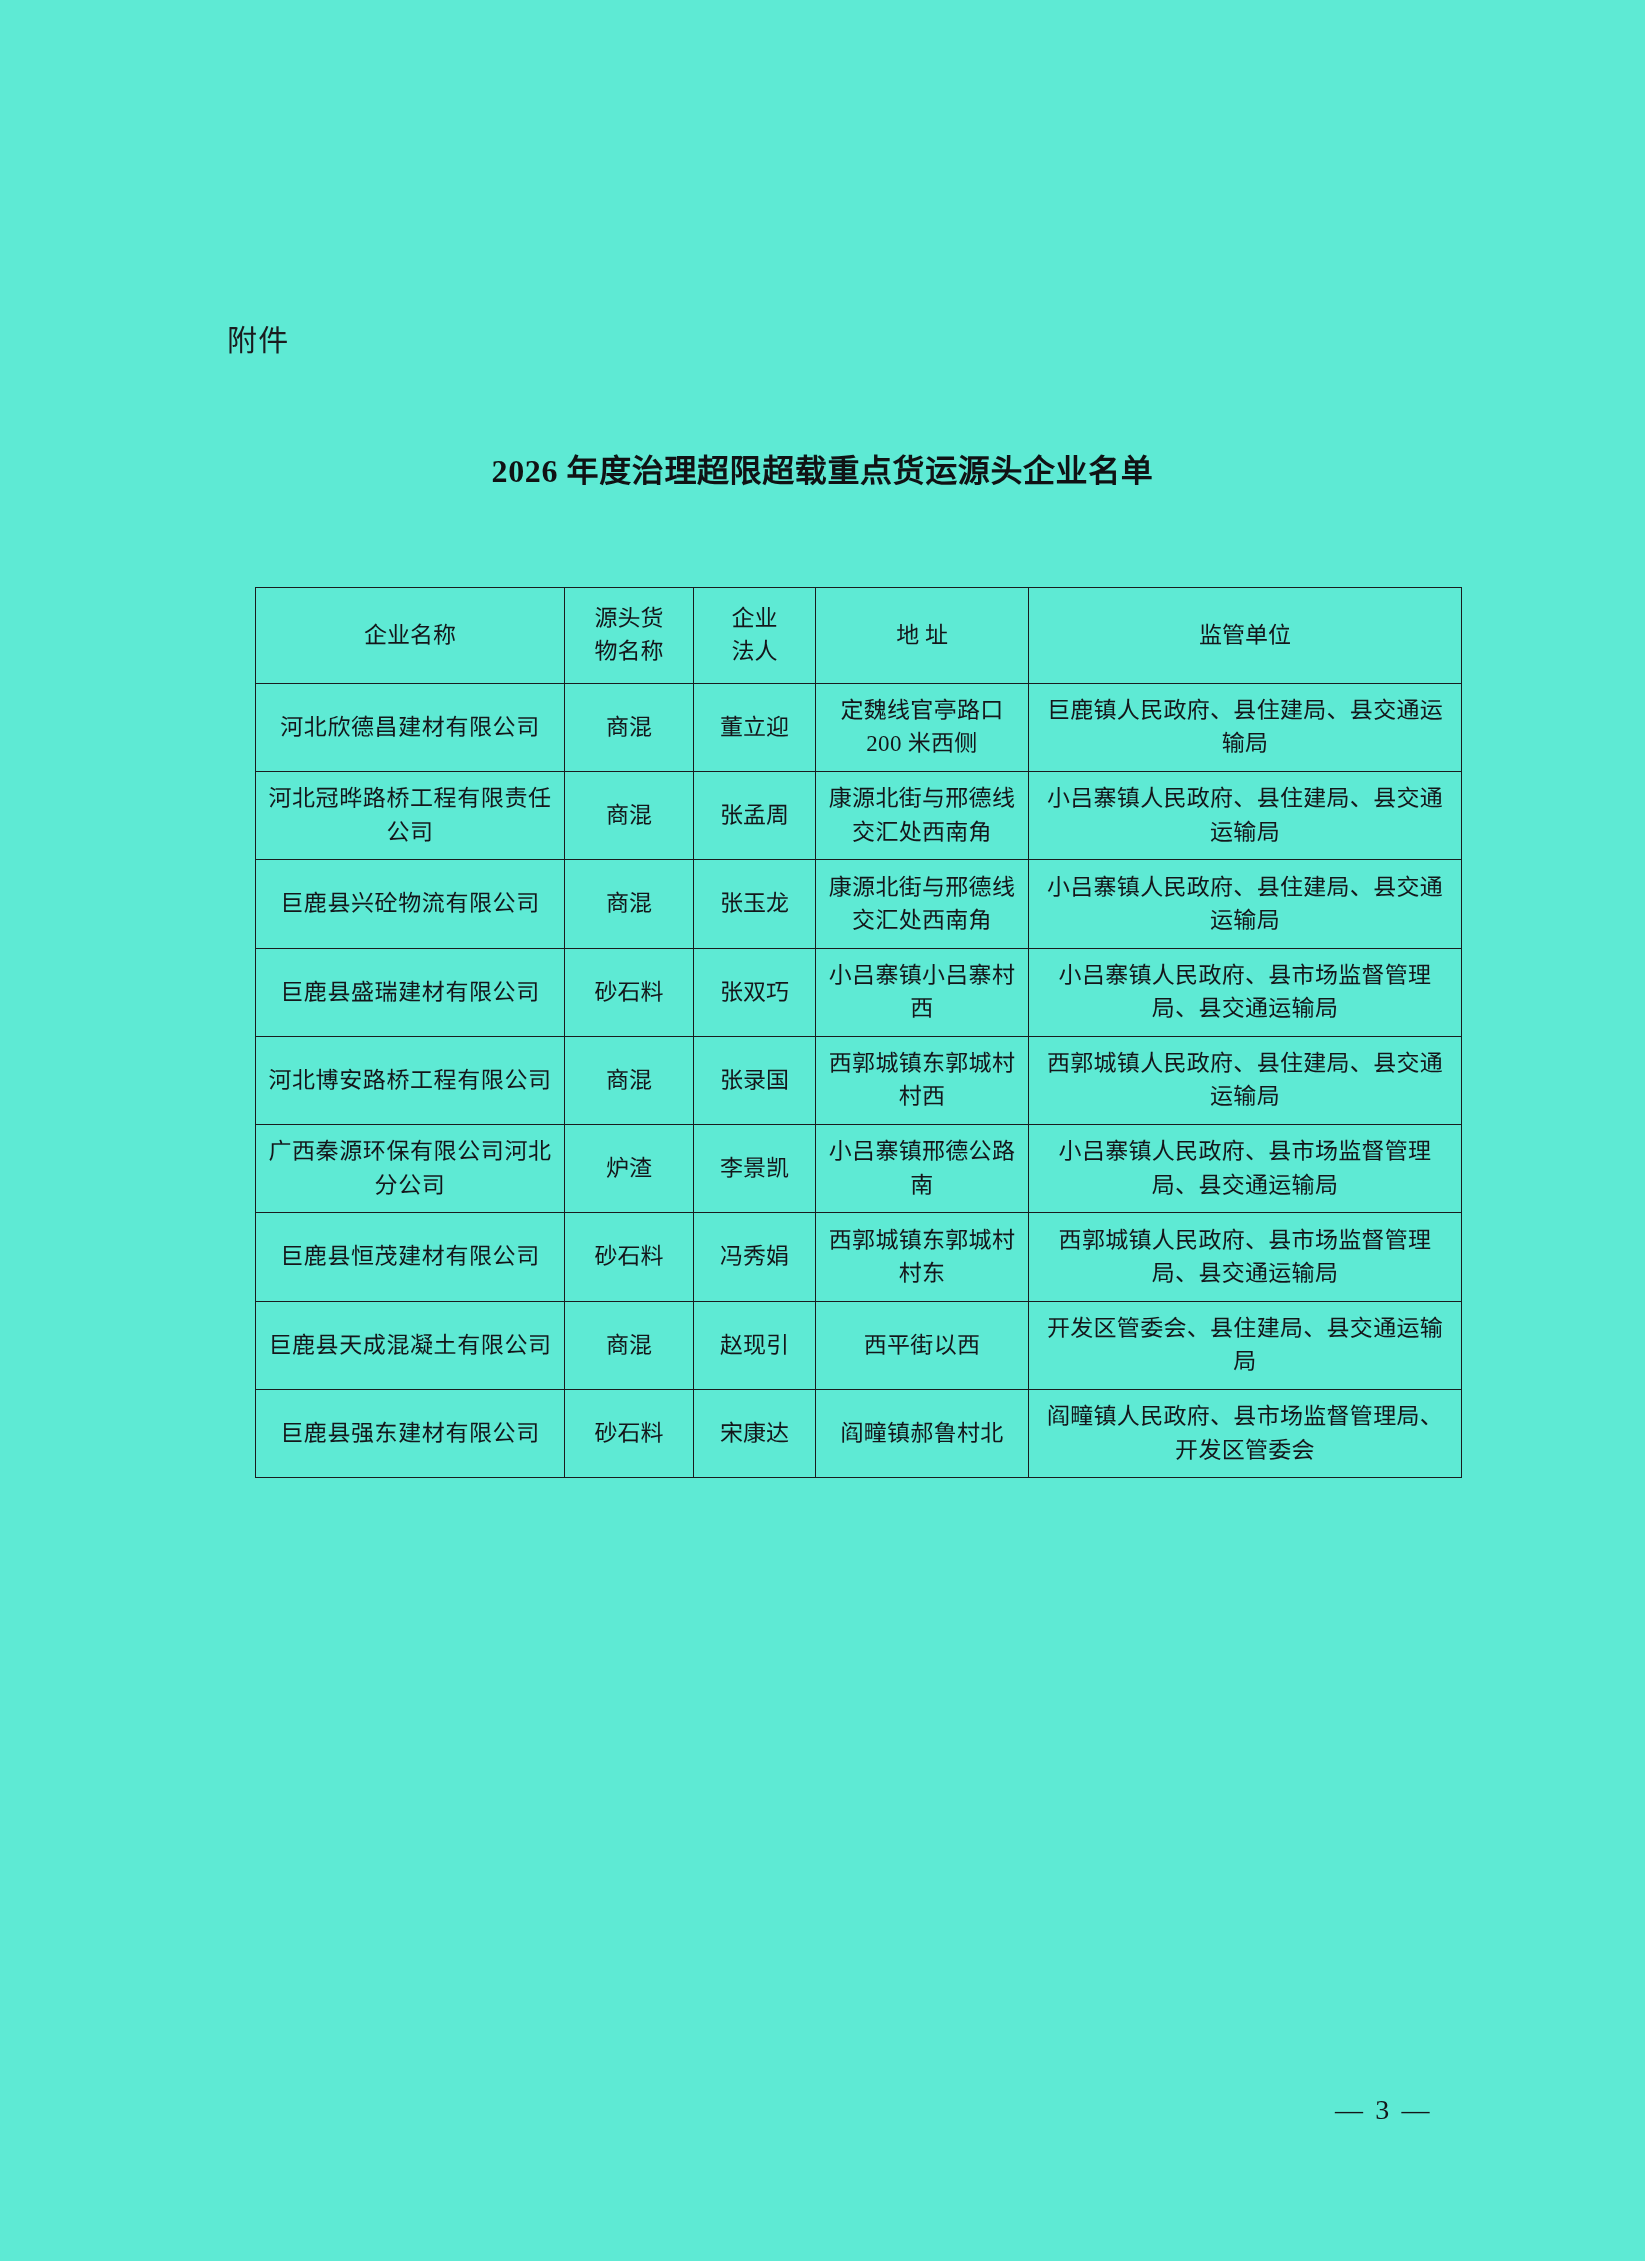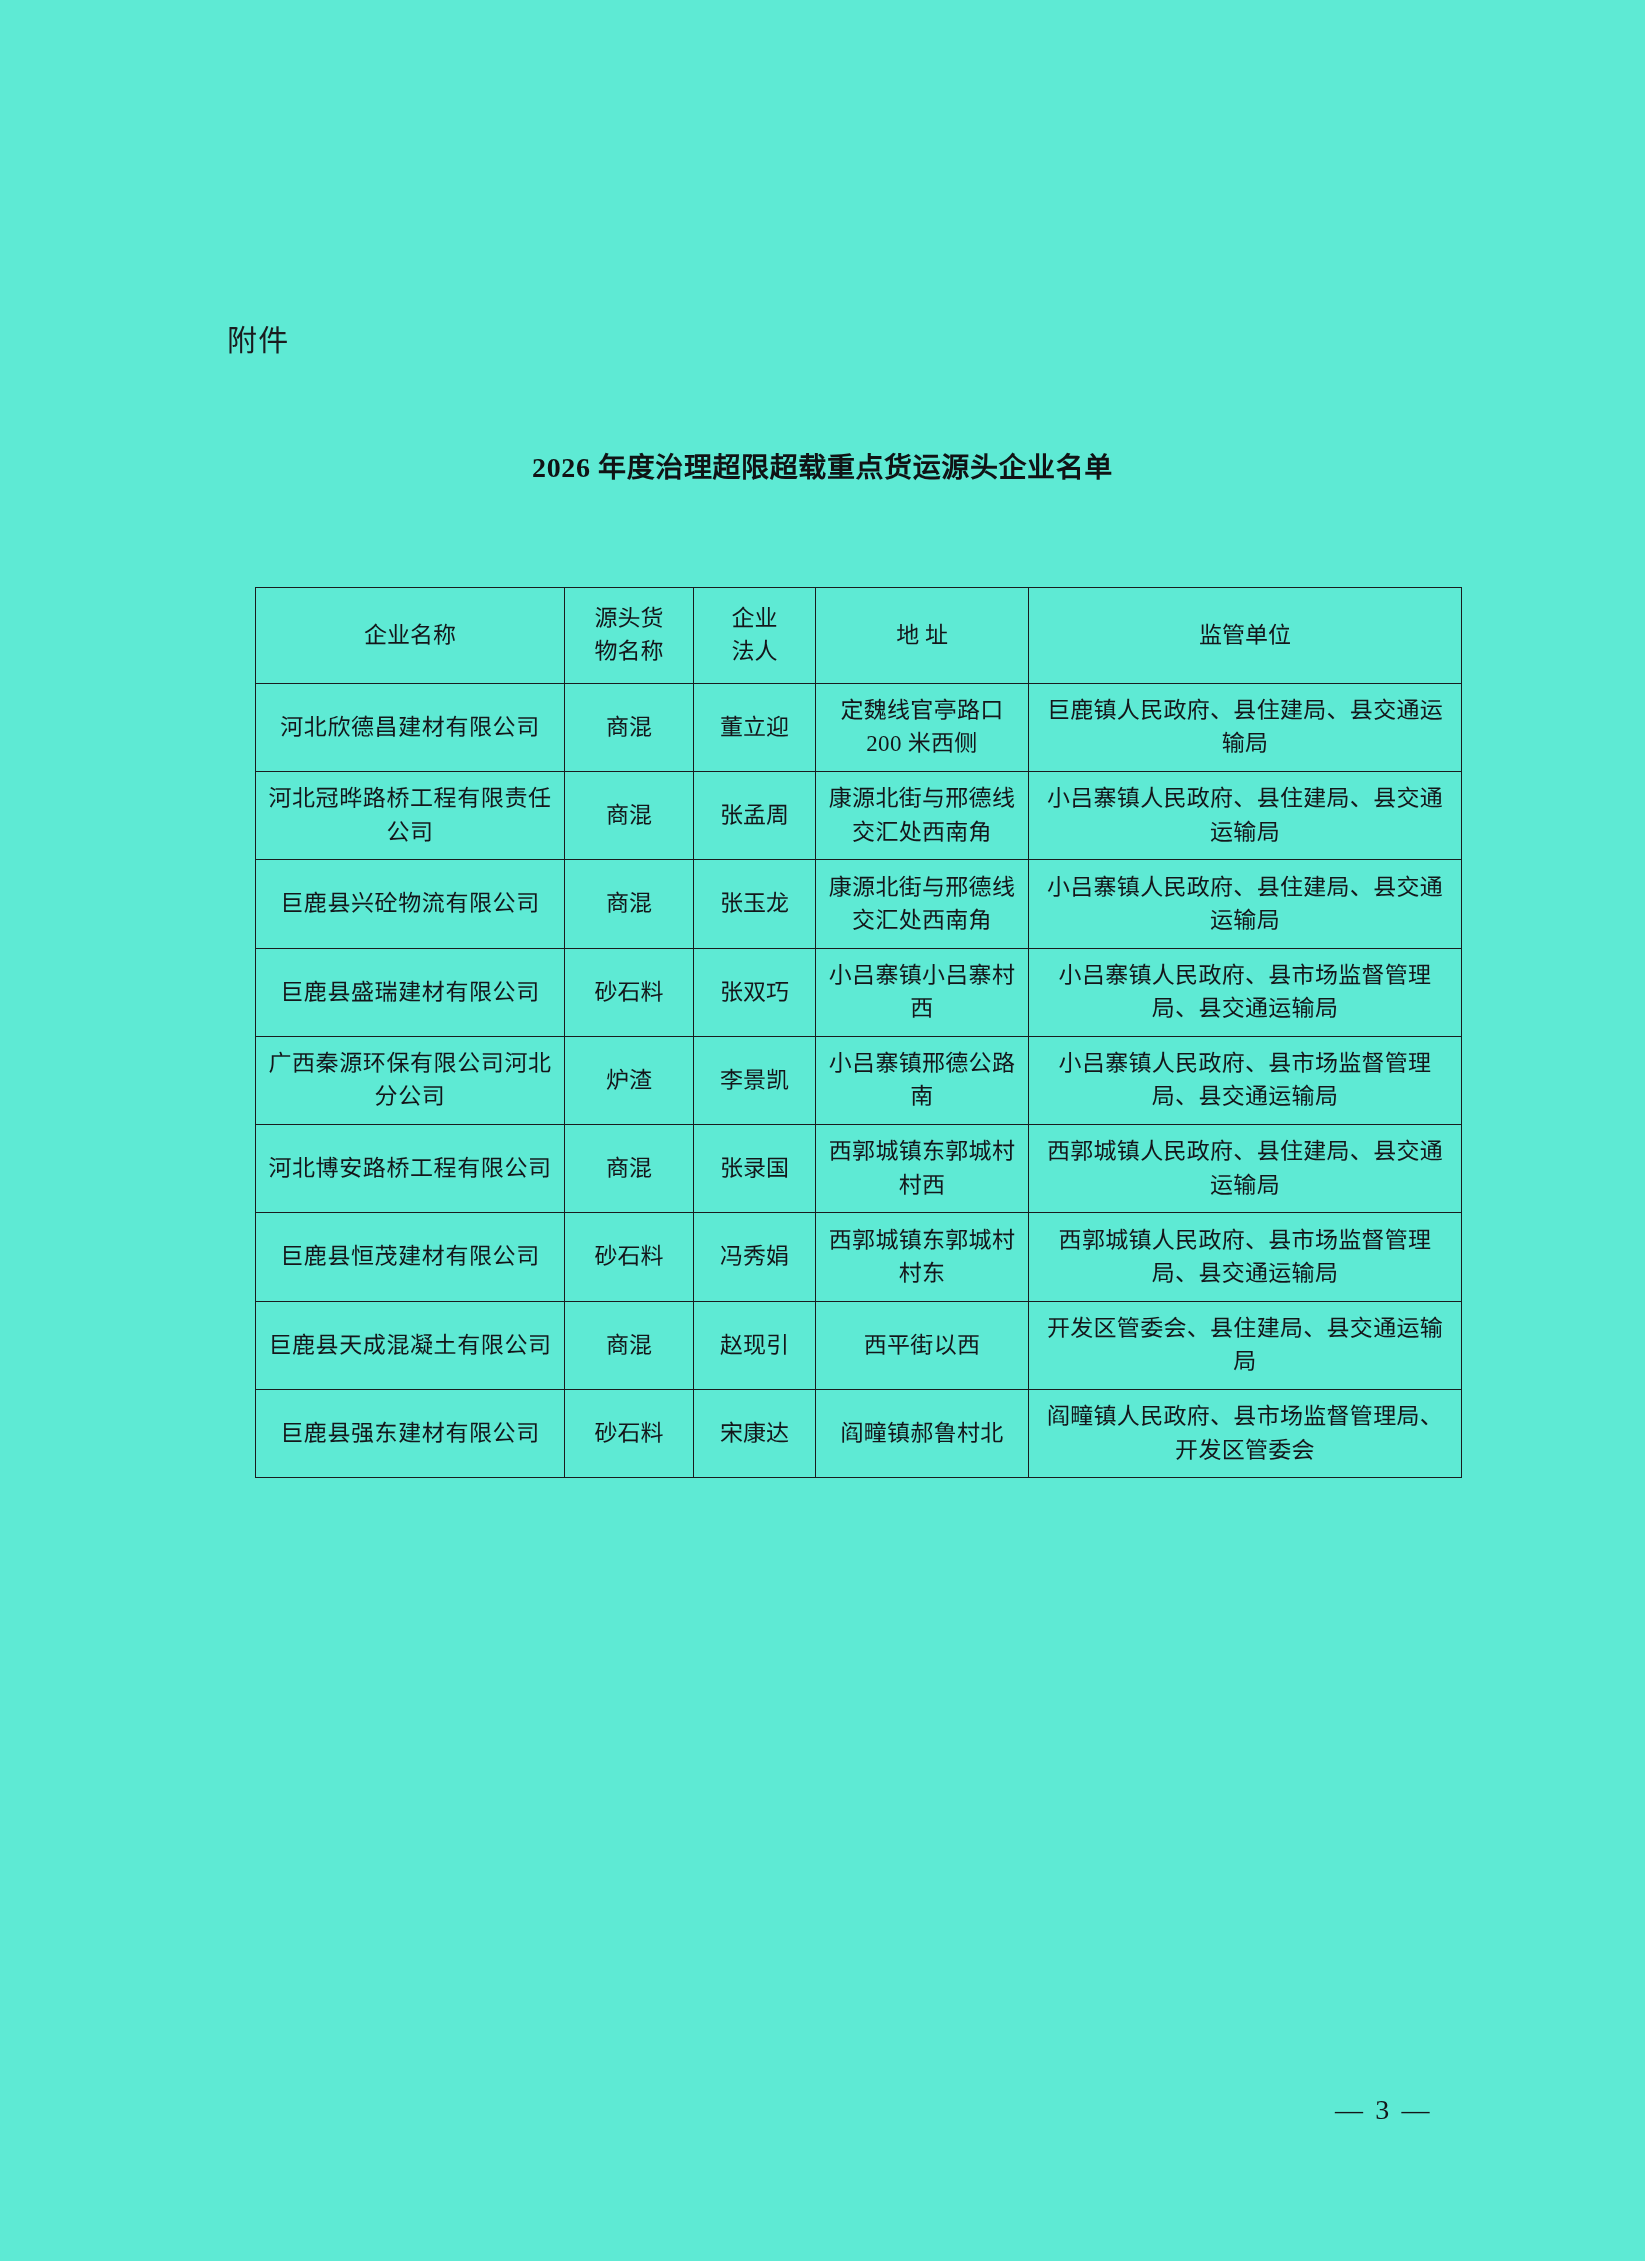--- a/index.html
+++ b/index.html
@@ -24,21 +24,21 @@
     letter-spacing: 1.3px;
     font-family: "Liberation Sans", "DejaVu Sans", sans-serif;
     color: #1a1c1f;
   }
   .doc-title {
     position: absolute;
     left: 0;
     right: 0;
     top: 445px;
     text-align: center;
-    font-size: 28px;
+    font-size: 32px;
     font-weight: bold;
     letter-spacing: 0.6px;
     font-family: "Liberation Serif", "DejaVu Serif", serif;
     color: #101214;
   }
   .table-wrap {
     position: absolute;
     left: 217px;
     top: 587px;
     width: 1207px;
@@ -138,32 +138,32 @@
           <td class="sup-cell">小吕寨镇人民政府、县住建局、县交通运输局</td>
         </tr>
         <tr>
           <td class="name-cell">巨鹿县盛瑞建材有限公司</td>
           <td>砂石料</td>
           <td>张双巧</td>
           <td class="addr-cell">小吕寨镇小吕寨村西</td>
           <td class="sup-cell">小吕寨镇人民政府、县市场监督管理局、县交通运输局</td>
         </tr>
         <tr>
+          <td class="name-cell">河北博安路桥工程有限公司</td>
+          <td>商混</td>
+          <td>张录国</td>
+          <td class="addr-cell">西郭城镇东郭城村村西</td>
+          <td class="sup-cell">西郭城镇人民政府、县住建局、县交通运输局</td>
+        </tr>
+        <tr>
           <td class="name-cell">广西秦源环保有限公司河北分公司</td>
           <td>炉渣</td>
           <td>李景凯</td>
           <td class="addr-cell">小吕寨镇邢德公路南</td>
           <td class="sup-cell">小吕寨镇人民政府、县市场监督管理局、县交通运输局</td>
-        </tr>
-        <tr>
-          <td class="name-cell">河北博安路桥工程有限公司</td>
-          <td>商混</td>
-          <td>张录国</td>
-          <td class="addr-cell">西郭城镇东郭城村村西</td>
-          <td class="sup-cell">西郭城镇人民政府、县住建局、县交通运输局</td>
         </tr>
         <tr>
           <td class="name-cell">巨鹿县恒茂建材有限公司</td>
           <td>砂石料</td>
           <td>冯秀娟</td>
           <td class="addr-cell">西郭城镇东郭城村村东</td>
           <td class="sup-cell">西郭城镇人民政府、县市场监督管理局、县交通运输局</td>
         </tr>
         <tr>
           <td class="name-cell">巨鹿县天成混凝土有限公司</td>

